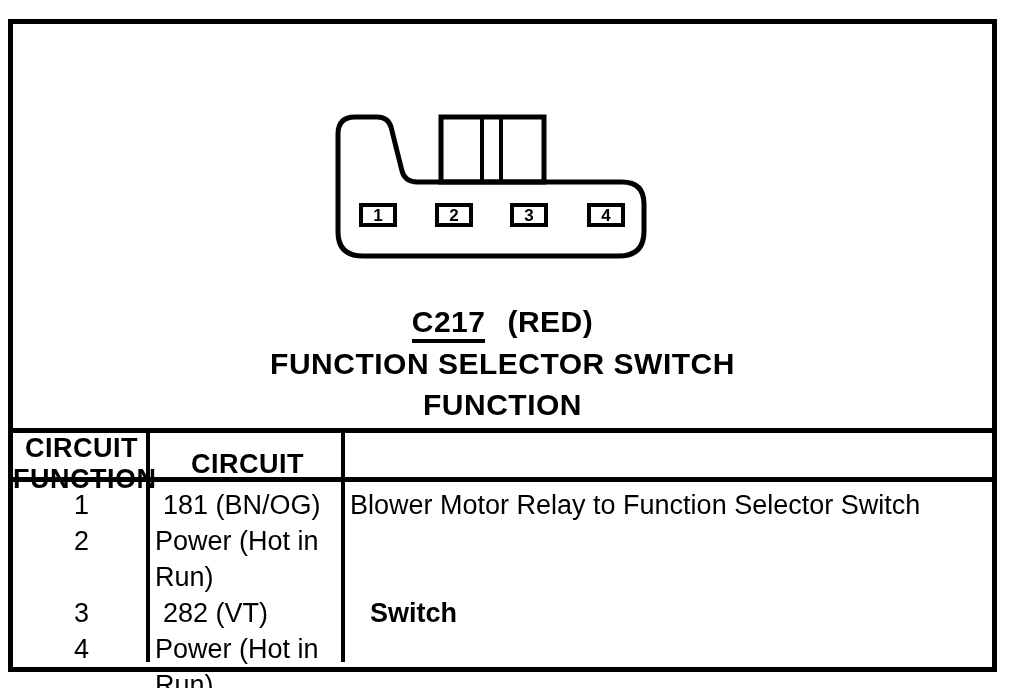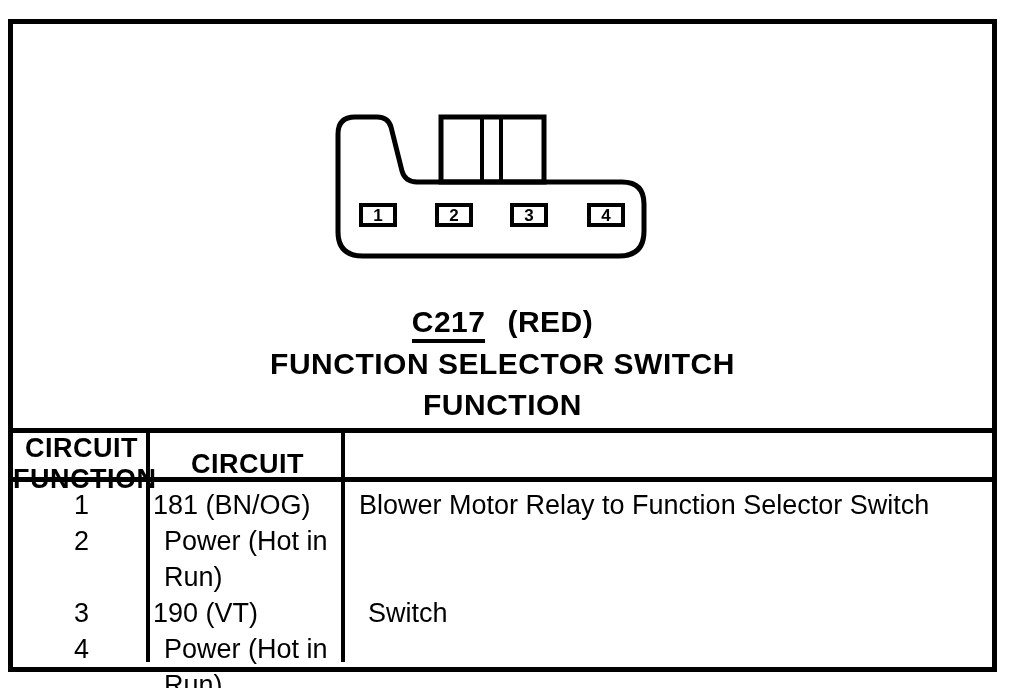--- a/index.html
+++ b/index.html
@@ -102,23 +102,23 @@
     font-weight: bold;
   }
   .th { text-align: center; letter-spacing: 0.5px; }
   .tbody { padding-top: 5px; }
   .trow {
     display: grid;
     grid-template-columns: 137px 195px 1fr;
     line-height: 36px;
   }
   .td-pin { text-align: center; }
-  .td-circuit { padding-left: 3px; }
-  .td-func { padding-left: 14px; }
-  .func-line2 { display: block; margin-left: 9px; }
+  .td-circuit { padding-left: 13px; }
+  .td-func { padding-left: 5px; }
+  .func-line2 { display: block; margin-left: 20px; font-weight: bold; }
 </style>
 </head>
 <body>
 
 <div class="stage">
   <div class="frame">
 
     <div class="diagram-section">
 
       <div class="connector">
@@ -161,21 +161,21 @@
           <div class="td-func">Blower Motor Relay to Function Selector Switch</div>
         </div>
 
         <div class="trow">
           <div class="td-pin">2</div>
           <div class="td-func">Power (Hot in Run)</div>
         </div>
 
         <div class="trow">
           <div class="td-pin">3</div>
-          <div class="td-circuit">190 (VT)</div>
+          <div class="td-circuit">282 (VT)</div>
           <div class="td-func">
             <span class="func-line2">Switch</span>
           </div>
         </div>
 
         <div class="trow">
           <div class="td-pin">4</div>
           <div class="td-func">Power (Hot in Run)</div>
         </div>
 

